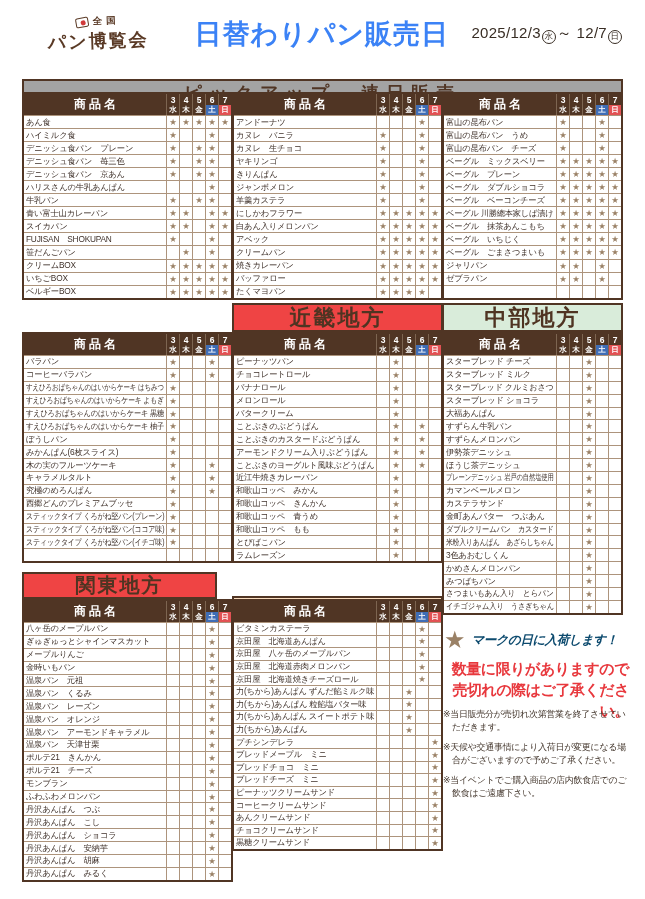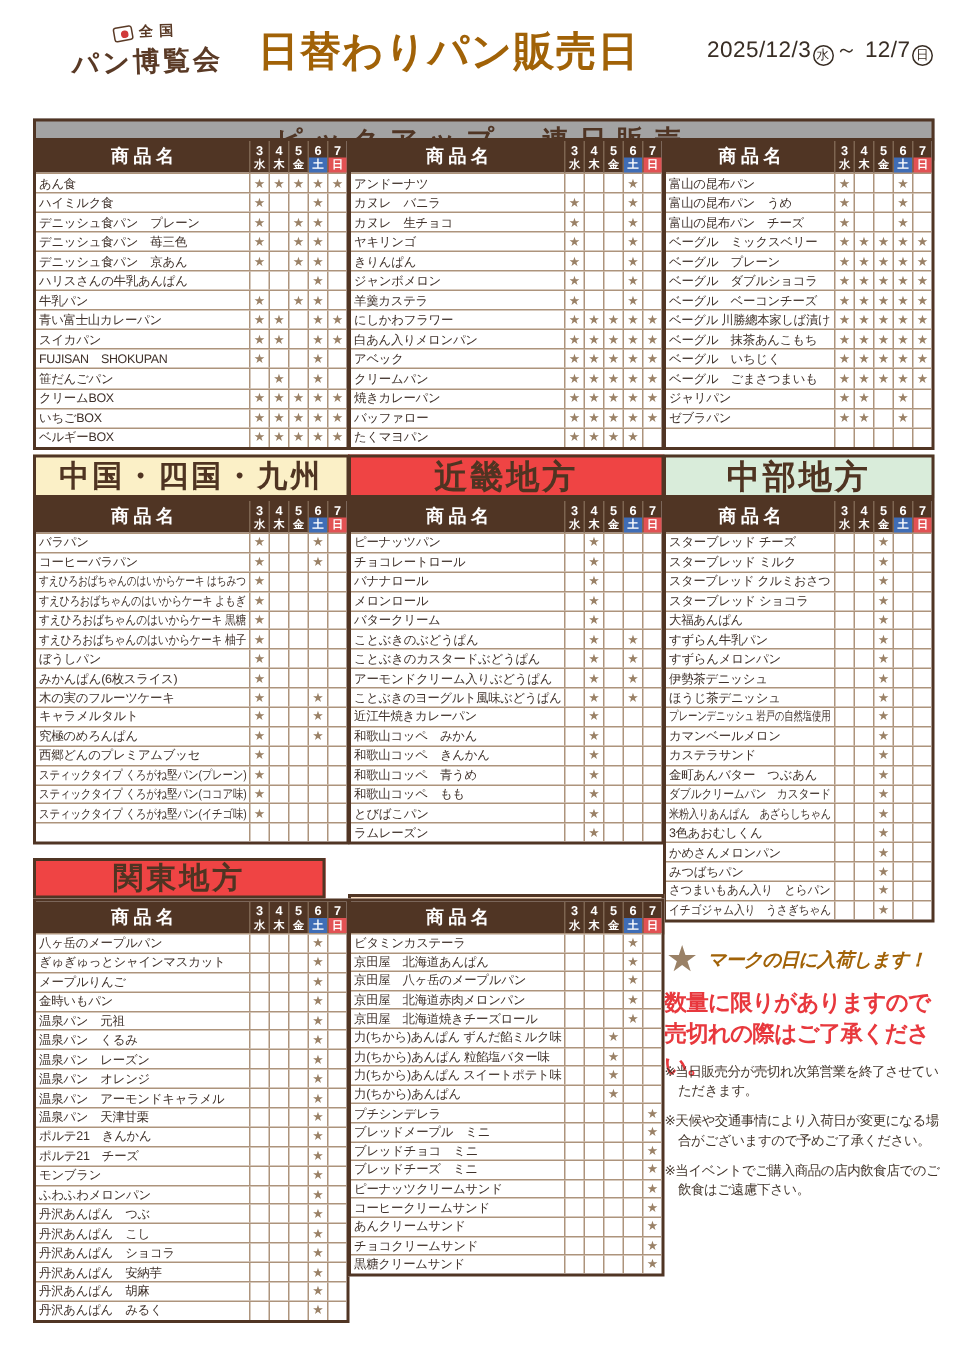--- a/index.html
+++ b/index.html
@@ -7,21 +7,21 @@
   body { font-family:"Liberation Sans","DejaVu Sans",sans-serif; background:#fff; position:relative; overflow:hidden; }
   .page { position:absolute; inset:0; background:#fff; }
 
   
   .hdr { position:absolute; top:8px; left:24px; right:22px; height:52px; display:flex; align-items:center; }
   .logo { width:148px; text-align:center; color:#5a3a26; transform:rotate(-2deg); }
   .logo-top { display:flex; align-items:center; justify-content:center; gap:4px; font-size:9.5px; font-weight:bold; letter-spacing:4px; }
   .flag { width:13px; height:10px; border:1px solid #5a3a26; border-radius:2px; position:relative; display:inline-block; transform:rotate(-8deg); }
   .flag::after { content:""; position:absolute; left:3.5px; top:2px; width:5px; height:5px; border-radius:50%; background:#d03a3a; }
   .logo-main { font-size:18px; font-weight:900; letter-spacing:2px; margin-top:1px; }
-  .title { flex:1; font-size:27px; font-weight:900; color:#a16207; letter-spacing:1px; white-space:nowrap; }
+  .title { flex:1; text-align:center; font-size:27px; font-weight:900; color:#3b82f6; letter-spacing:1px; white-space:nowrap; }
   .date { font-size:15px; font-weight:normal; color:#382d24; white-space:nowrap; letter-spacing:0.3px; }
   .circ { display:inline-flex; width:14px; height:14px; border:1.3px solid #382d24; border-radius:50%; align-items:center; justify-content:center; font-size:8.5px; margin:0 1px 0 1px; vertical-align:-1px; }
 
   
   .banner { position:absolute; left:22px; top:64px; width:601px; height:28px; background:#f4b5c1; border:2px solid #503524; display:flex; align-items:center; justify-content:center; font-size:18px; font-weight:900; letter-spacing:7px; color:#503524; }
   .rg-title { position:absolute; border:2px solid #503524; display:flex; align-items:center; justify-content:center; font-weight:900; color:#4f3422; letter-spacing:2px; white-space:nowrap; }
 
   
   .tbl { position:absolute; background:#fff; border:2px solid #503524; }
   .thead { display:flex; height:21px; background:#503524; color:#fff; }
@@ -32,22 +32,22 @@
   .dk.sat { background:#3f6db6; }
   .dk.sun { background:#e25254; }
   .trow { display:flex; height:var(--rh,12.9px); border-top:1px solid #ad947c; }
   .tname { flex:1; overflow:hidden; display:flex; align-items:center; padding:0 2px; }
   .tname span { display:inline-block; white-space:nowrap; font-size:8.3px; color:#3f312a; letter-spacing:-0.2px; }
   .tcell { width:13px; border-left:1px solid #ad947c; display:flex; align-items:center; justify-content:center; font-size:8.5px; color:#9a8166; }
 
   
   .star-note { position:absolute; left:444px; top:628px; width:182px; display:flex; align-items:center; gap:6px; }
   .star-note .big-star { font-size:24px; color:#9a8166; line-height:1; }
-  .star-note .sn-text { font-size:12.5px; font-weight:bold; color:#a16207; font-style:italic; letter-spacing:-0.5px; }
-  .notice { position:absolute; left:443px; top:658px; width:186px; font-size:15px; font-weight:bold; color:#e8383d; line-height:1.4; letter-spacing:-0.5px; }
+  .star-note .sn-text { font-size:12.5px; font-weight:bold; color:#0c4a6e; font-style:italic; letter-spacing:-0.5px; }
+  .notice { position:absolute; left:443px; top:658px; width:186px; font-size:15px; font-weight:bold; color:#e8383d; line-height:1.4; letter-spacing:-0.5px;text-align:right; }
   .footnotes { position:absolute; left:443px; top:708px; width:186px; }
   .fn { font-size:9px; color:#43362c; line-height:1.45; margin-bottom:7px; padding-left:9px; text-indent:-9px; letter-spacing:-0.3px; }
 </style>
 </head>
 <body>
 
 <div class="page">
 
   <div class="hdr">
     <div class="logo">
@@ -554,21 +554,20 @@
           <span></span>
         </div>
         <div class="tcell"></div>
         <div class="tcell"></div>
         <div class="tcell"></div>
         <div class="tcell"></div>
         <div class="tcell"></div>
       </div>
     </div>
 
-  <div class="rg-title" style="left: 22px; top: 303px; width: 211px; height: 29px; font-size: 20px; background: rgb(251, 240, 199);">中国・四国・九州</div>
   <div class="rg-title" style="left: 232px; top: 303px; width: 211px; height: 29px; font-size: 22px; background: #ef4444;">近畿地方</div>
   <div class="rg-title" style="left: 442px; top: 303px; width: 181px; height: 29px; font-size: 22px; background: rgb(217, 236, 218);">中部地方</div>
 
   <div class="tbl" style="left:22px; top:332px; width:211px; --rh:12.9px;">
       <div class="thead">
         <div class="name-h">商品名</div>
         <div class="day-h">
           <div class="dn">3</div>
           <div class="dk">水</div>
         </div>

